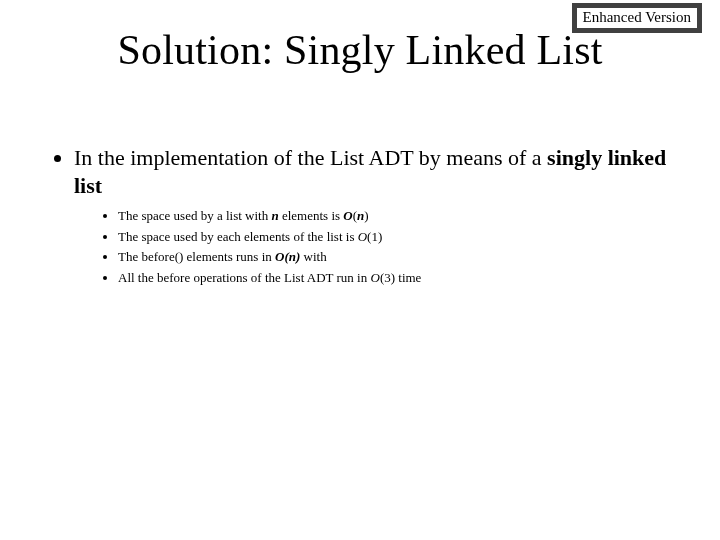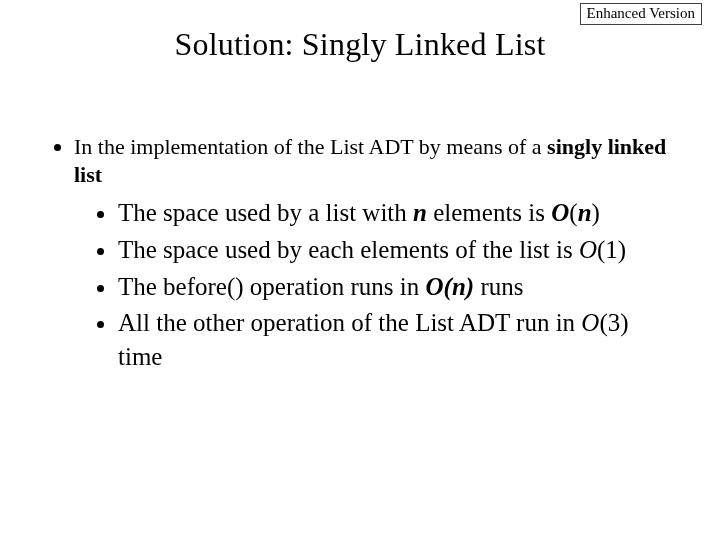--- a/index.html
+++ b/index.html
@@ -10,29 +10,29 @@
     background: #ffffff;
     font-family: "Times New Roman", Times, serif;
     color: #000;
     position: relative;
     overflow: hidden;
   }
   .badge {
     position: absolute;
     top: 3px;
     right: 18px;
-    border: 1px solid #404040;
+    border: 5px solid #404040;
     padding: 1px 6px 2px 6px;
     font-size: 15px;
     line-height: 1.1;
     background: #fff;
   }
   .title {
     text-align: center;
-    font-size: 32px;
+    font-size: 42px;
     font-weight: normal;
     margin-top: 26px;
     margin-bottom: 70px;
     letter-spacing: 0.2px;
   }
   .content {
     padding: 0 48px 0 48px;
     font-size: 22px;
     line-height: 1.25;
   }
@@ -41,21 +41,21 @@
     margin: 0;
     padding-left: 26px;
   }
   ul.outer > li {
     margin-bottom: 6px;
   }
   ul.inner {
     list-style: disc;
     margin: 8px 0 12px 0;
     padding-left: 44px;
-    font-size: 25px;
+    font-size: 13px;
     line-height: 1.35;
   }
   ul.inner > li {
     margin-bottom: 3px;
   }
   .b { font-weight: bold; }
   .i { font-style: italic; }
   .bi { font-weight: bold; font-style: italic; }
 </style>
 </head>
@@ -70,21 +70,21 @@
     <li>
       <span>In the implementation of the List ADT by means of a </span><span class="b">singly linked list</span>
       <ul class="inner">
         <li>
           <span>The space used by a list with </span><span class="bi">n</span><span> elements is </span><span class="bi">O</span><span>(</span><span class="bi">n</span><span>)</span>
         </li>
         <li>
           <span>The space used by each elements of the list is </span><span class="i">O</span><span>(1)</span>
         </li>
         <li>
-          <span>The before() operation runs in </span><span class="bi">O(n)</span><span> runs</span>
+          <span>The before() elements runs in </span><span class="bi">O(n)</span><span> with</span>
         </li>
         <li>
-          <span>All the other operation of the List ADT run in </span><span class="i">O</span><span>(3) time</span>
+          <span>All the before operations of the List ADT run in </span><span class="i">O</span><span>(3) time</span>
         </li>
       </ul>
     </li>
   </ul>
 </div>
 
 </body></html>

